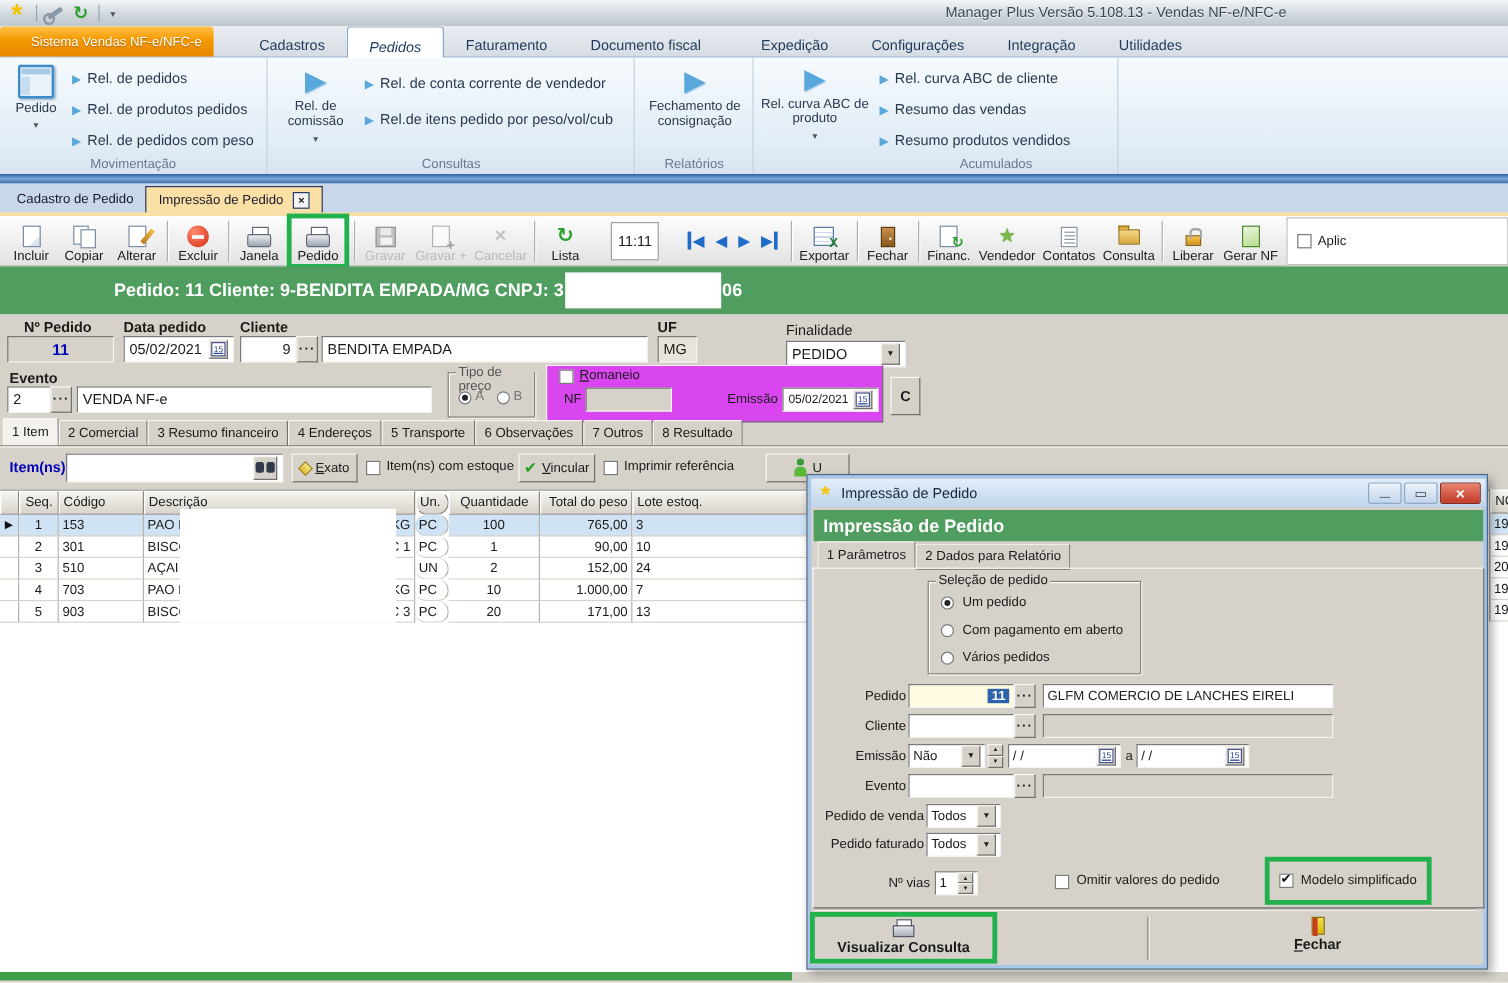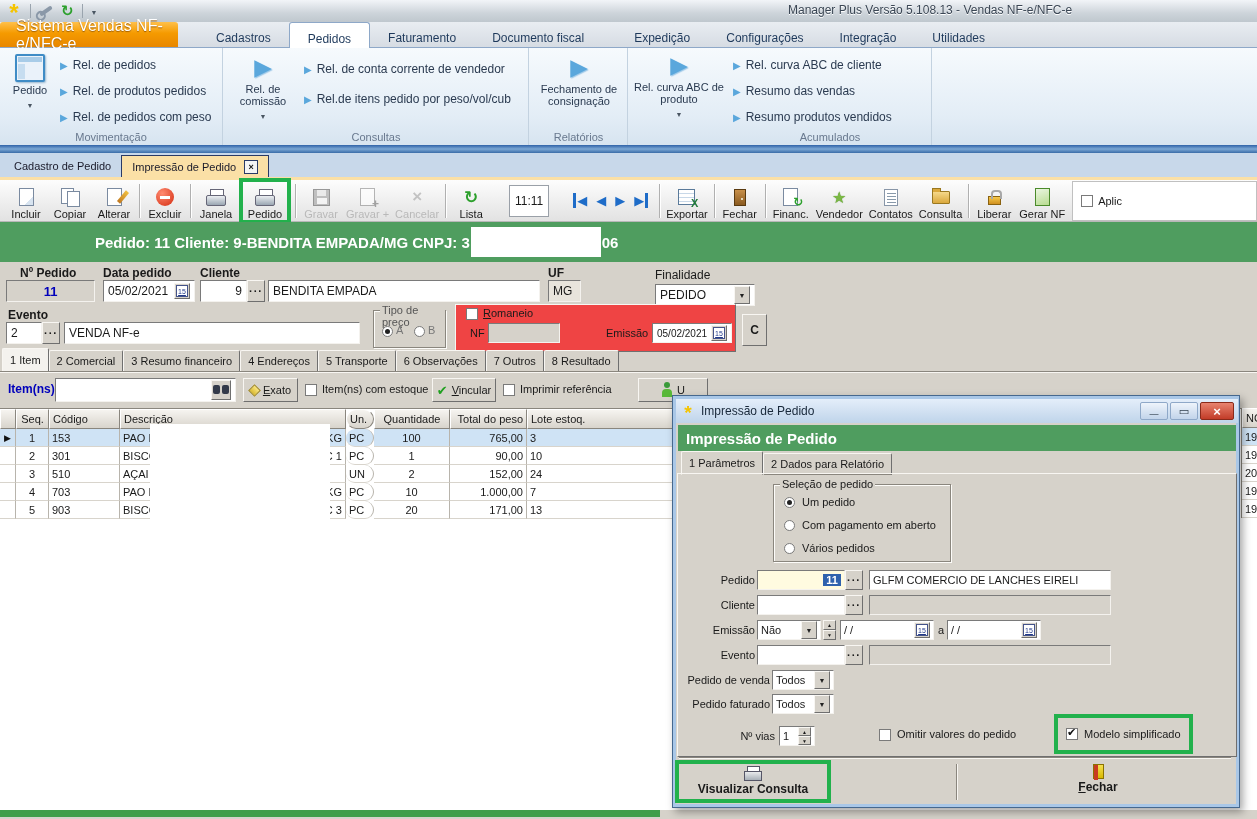--- a/index.html
+++ b/index.html
@@ -25,23 +25,23 @@
   .ic-spark::before { content:"*"; color:#f5c400; font-size:24px; line-height:20px; font-weight:bold; }
   .ic-wrench { width:14px; height:4px; background:#8a98a8; border-radius:2px; transform:rotate(-35deg); position:relative; }
   .ic-wrench::before { content:""; position:absolute; left:-5px; top:-2px; width:6px; height:6px; border:2px solid #8a98a8; border-radius:50%; }
   .ic-ref16::before { content:"↻"; color:#2ca02c; font-weight:bold; font-size:15px; }
   .ic-ddsm::before { content:"▼"; font-size:7px; color:#4a5662; }
 
   
   .menurow { position:absolute; left:0; top:22px; width:1257px; height:26px;
     background:linear-gradient(#e9edf2,#d6dce3); border-bottom:1px solid #8ea8c8; display:flex; align-items:stretch; }
   .apptab { width:178px; background:linear-gradient(#ffc04a,#f59a00 45%,#e88700); color:#fff;
-    display:flex; align-items:center; justify-content:center; font-size:16px; border-radius:3px 3px 0 0; text-shadow:0 1px 1px #a05e00;padding-left:16px; }
+    display:flex; align-items:center; justify-content:center; font-size:11px; border-radius:3px 3px 0 0; text-shadow:0 1px 1px #a05e00;padding-left:16px; }
   .mtab { padding:16px 18px; display:flex; align-items:center; font-size:12px; color:#1e395b; }
-  .mtab.active { background:#fff; border:1px solid #8ea8c8; border-bottom:none; border-radius:3px 3px 0 0; }
+  .mtab.active { background:#fff; border:1px solid #8ea8c8; border-bottom:none; border-radius:3px 3px 0 0;font-style:italic; }
 
   
   .ribbon { position:absolute; left:0; top:48px; width:1257px; height:97px;
     background:linear-gradient(#f6fafd,#e3edf6 70%,#d7e4f0); }
   .rgroup { position:absolute; top:0; height:97px; border-right:1px solid #c3d2e0; }
   .glabel { position:absolute; bottom:2px; left:0; right:0; text-align:center; color:#68788e; font-size:11px; }
   .bigbtn { position:absolute; display:flex; flex-direction:column; align-items:center; gap:2px; text-align:center; color:#2a3a50; }
   .ritem { position:absolute; display:flex; align-items:center; gap:5px; color:#2a3a50; font-size:12px; white-space:nowrap; }
   .ic-arrow-big::before { content:"▶"; font-size:23px; color:#5aa7dc; text-shadow:1px 1px 1px #9cc8e8; }
   .ic-arrow-sm::before { content:"▶"; font-size:10px; color:#5aa7dc; }
@@ -486,21 +486,21 @@
     <div class="fld sunken" style="left:64px;top:60px;width:296px">VENDA NF-e</div>
 
     <div class="gbox" style="position:absolute;left:373px;top:48px;width:73px;height:38px">
       <span style="position:absolute;left:6px;top:-7px;background:#d6d2ca;padding:0 2px;color:#555">Tipo de preço</span>
       <span class="rd sel" style="position:absolute;left:8px;top:15px"></span>
       <span style="position:absolute;left:22px;top:13px;color:#777">A</span>
       <span class="rd" style="position:absolute;left:40px;top:15px"></span>
       <span style="position:absolute;left:54px;top:13px;color:#777">B</span>
     </div>
 
-    <div class="raised" style="position:absolute;left:455px;top:42px;width:281px;height:48px;background:#ef4444">
+    <div class="raised" style="position:absolute;left:455px;top:42px;width:281px;height:48px;background:#d946ef">
       <span class="cbx" style="position:absolute;left:10px;top:3px"></span>
       <span class="acc" style="position:absolute;left:27px;top:2px">Romaneio</span>
       <span style="position:absolute;left:14px;top:22px">NF</span>
       <div class="fld sunken-gray" style="left:32px;top:18px;width:72px;height:20px"></div>
       <span style="position:absolute;left:150px;top:22px">Emissão</span>
       <div class="fld sunken" style="left:196px;top:18px;width:80px;height:20px">
         <span style="font-size:10px">05/02/2021</span>
         <span class="calbtn raised">
             <span class="ic-cal"></span>
           </span>

